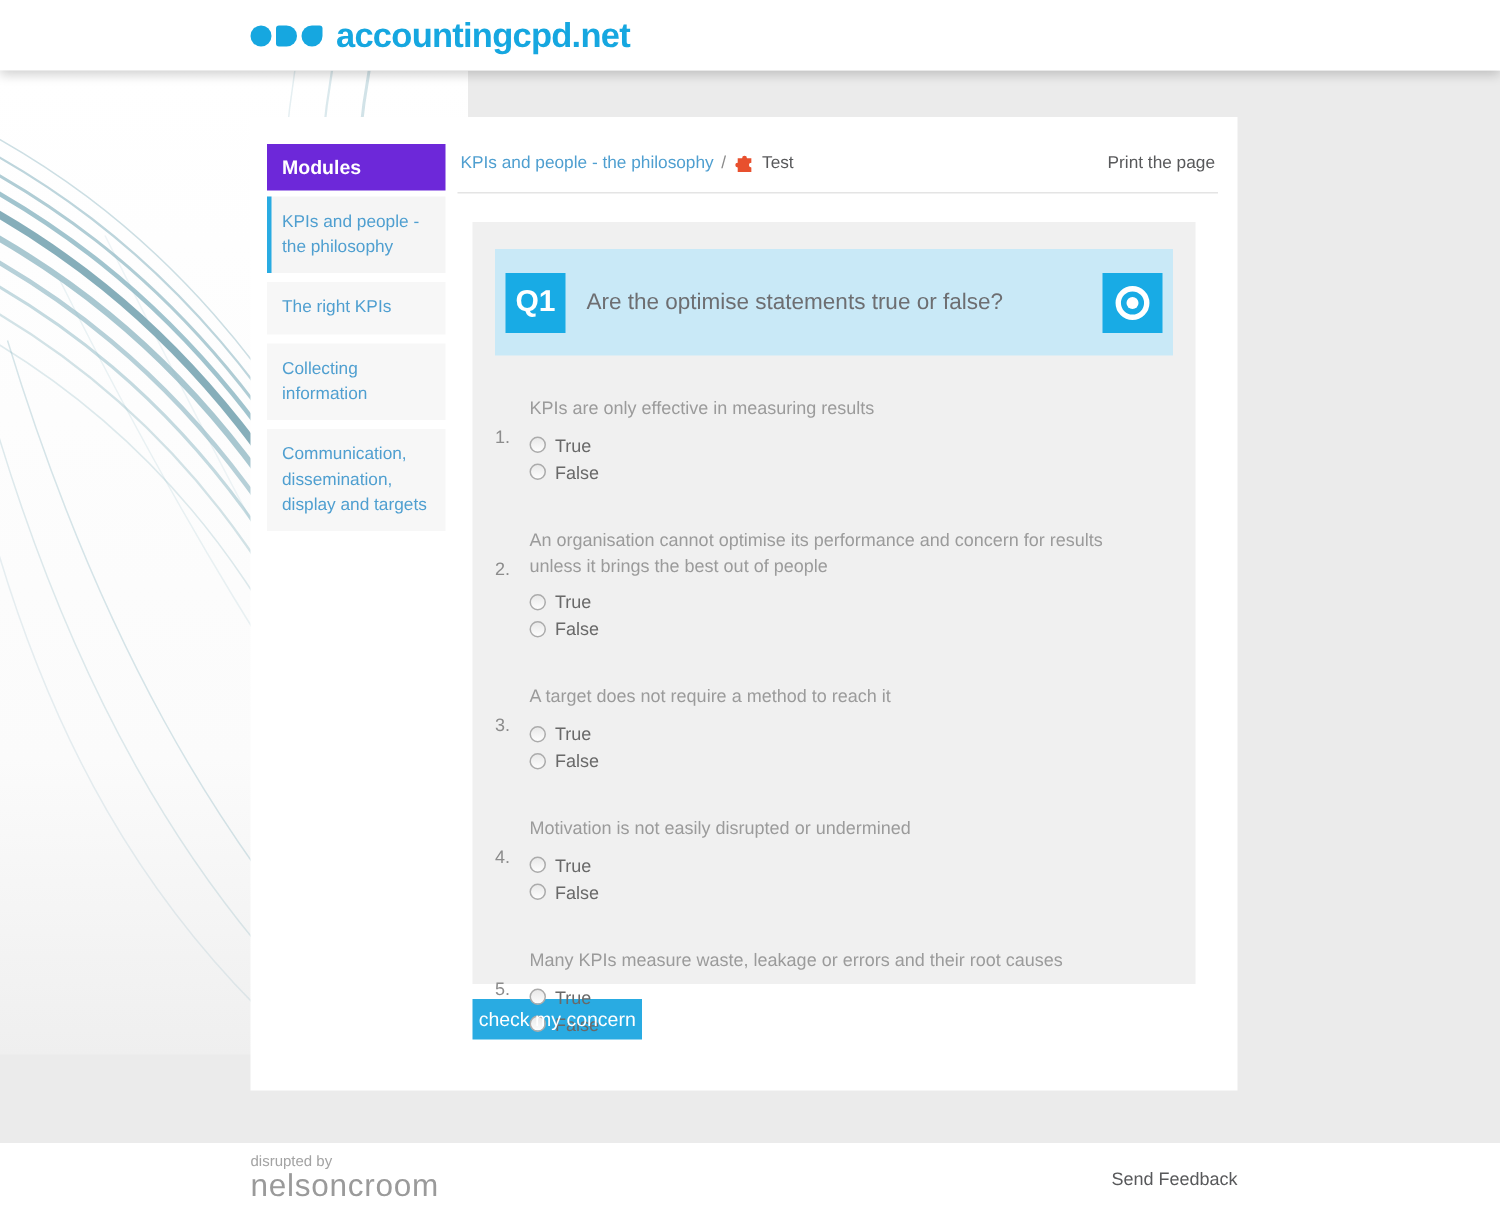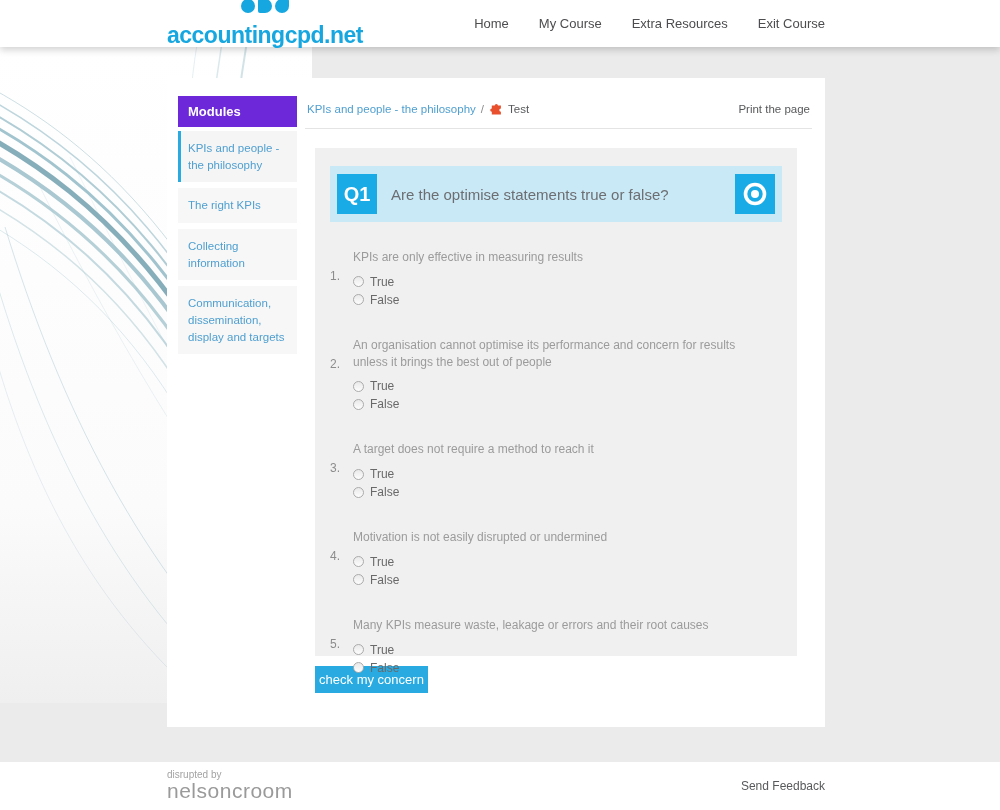--- a/index.html
+++ b/index.html
@@ -1,21 +1,21 @@
 <!DOCTYPE html>
 <html><head>
 <meta charset="utf-8">
 <style>
   * { margin:0; padding:0; box-sizing:border-box; }
   html,body { width:1000px; height:810px; font-family:"Liberation Sans", sans-serif; background:#fff; overflow:hidden; }
 
   
   .header { position:relative; height:47px; background:#fff; box-shadow:0 3px 7px rgba(0,0,0,0.18); z-index:5; }
   .header-inner { position:absolute; left:167px; width:658px; height:47px; display:flex; align-items:center; justify-content:space-between; }
-  .logo { display:flex; align-items:center; gap:9px; cursor:pointer;flex-direction:column; }
+  .logo { display:flex; align-items:center; gap:9px; cursor:pointer; }
   .logo-dots { display:flex; align-items:center; gap:3px; }
   .dot { width:14px; height:14px; background:#16a7e0; }
   .dot1 { border-radius:50%; }
   .dot2 { border-radius:2px 50% 50% 2px; }
   .dot3 { border-radius:50% 2px 50% 50%; }
   .logo-text { color:#16a7e0; font-size:23px; font-weight:bold; letter-spacing:-0.5px; }
   .nav { display:flex; gap:30px; }
   .nav a { font-size:13px; color:#4d4d4f; text-decoration:none; cursor:pointer; }
 
   
@@ -35,21 +35,21 @@
   
   .content { position:absolute; left:138px; top:24px; width:507px; }
   .crumb-row { display:flex; justify-content:space-between; align-items:center; padding:0 2px 12px 2px; border-bottom:1px solid #e4e4e4; }
   .crumb { display:flex; align-items:center; gap:5px; font-size:11.5px; }
   .crumb a { color:#4f9fd0; text-decoration:none; cursor:pointer; }
   .crumb .sep { color:#8a8a8a; }
   .crumb .cur { color:#58595b; }
   .print-link { font-size:11.5px; color:#58595b; text-decoration:none; cursor:pointer; }
 
   .panel { margin:19px 0 0 10px; width:482px; height:508px; background:#f0f0f0; padding:18px 15px 0 15px; }
-  .qbar { height:56px; background:#c9e9f7; display:flex; align-items:center; padding:0 7px; }
+  .qbar { height:71px; background:#c9e9f7; display:flex; align-items:center; padding:0 7px; }
   .qbadge { width:40px; height:40px; background:#18abe5; color:#fff; font-size:20px; font-weight:bold; display:flex; align-items:center; justify-content:center; flex:0 0 auto; }
   .qtext { font-size:15px; color:#6d6e71; margin-left:14px; flex:1 1 auto; }
   .qicon { width:40px; height:40px; background:#18abe5; flex:0 0 auto; display:flex; align-items:center; justify-content:center; }
 
   .statements { margin-top:27px; }
   .statement { display:flex; margin-bottom:26px; }
   .st-num { width:23px; flex:0 0 auto; padding-top:20px; font-size:12px; color:#8c8c8c; }
   .st-body { flex:1 1 auto; }
   .st-text { font-size:12px; color:#9b9b9b; line-height:1.4; margin-bottom:9px; max-width:400px; }
   .opt { display:flex; align-items:center; gap:6px; margin:4px 0; cursor:pointer; }
@@ -71,26 +71,20 @@
 <div class="header">
   <div class="header-inner">
     <div class="logo">
       <span class="logo-dots">
         <span class="dot dot1"></span>
           <span class="dot dot2"></span>
           <span class="dot dot3"></span>
       </span>
       <span class="logo-text">accountingcpd.net</span>
     </div>
-    <nav class="nav">
-      <a>Home</a>
-      <a>My Course</a>
-      <a>Extra Resources</a>
-      <a>Exit Course</a>
-    </nav>
   </div>
 </div>
 
 <div class="mainarea">
 
   <div class="feather">
     <svg width="312" height="656" viewBox="0 0 312 656" fill="none" xmlns="http://www.w3.org/2000/svg">
       <g stroke="#6fa4b3" fill="none">
         <path d="M-30 30 C 90 90, 200 190, 300 430" stroke-opacity="0.35" stroke-width="1"></path>
         <path d="M-30 42 C 95 105, 205 210, 304 455" stroke-opacity="0.45" stroke-width="1.5"></path>

